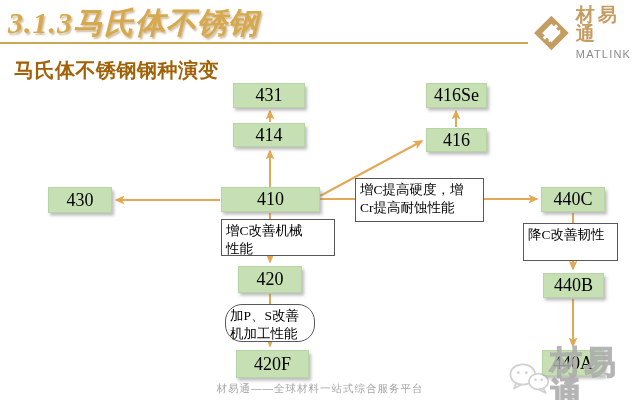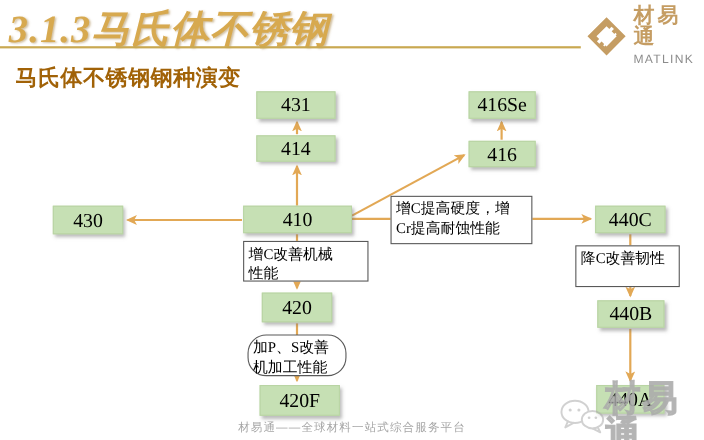--- a/index.html
+++ b/index.html
@@ -4,21 +4,21 @@
 <style>
   html,body{margin:0;padding:0;background:#777;}
   .slide{
     position:relative;width:640px;height:400px;background:#ffffff;
     overflow:hidden;font-family:"Liberation Sans","DejaVu Sans",sans-serif;
   }
   
   .title{
     position:absolute;left:8px;top:3px;
     font-family:"Liberation Serif","DejaVu Serif",serif;
-    font-style:italic;font-weight:bold;font-size:35px;letter-spacing:1px;
+    font-style:italic;font-weight:bold;font-size:30px;letter-spacing:1px;
     color:#D7A94F;text-shadow:1.5px 1.5px 2px rgba(150,110,40,0.45);
     white-space:nowrap;z-index:4;
   }
   .title-underline{
     position:absolute;left:0;top:42px;width:528px;height:2px;
     background:#C9A851;z-index:4;
   }
   .logo{position:absolute;left:531px;top:5px;display:flex;align-items:center;z-index:4;}
   .logo svg{display:block;}
   .logo-text{margin-left:4px;display:flex;flex-direction:column;line-height:1;}

